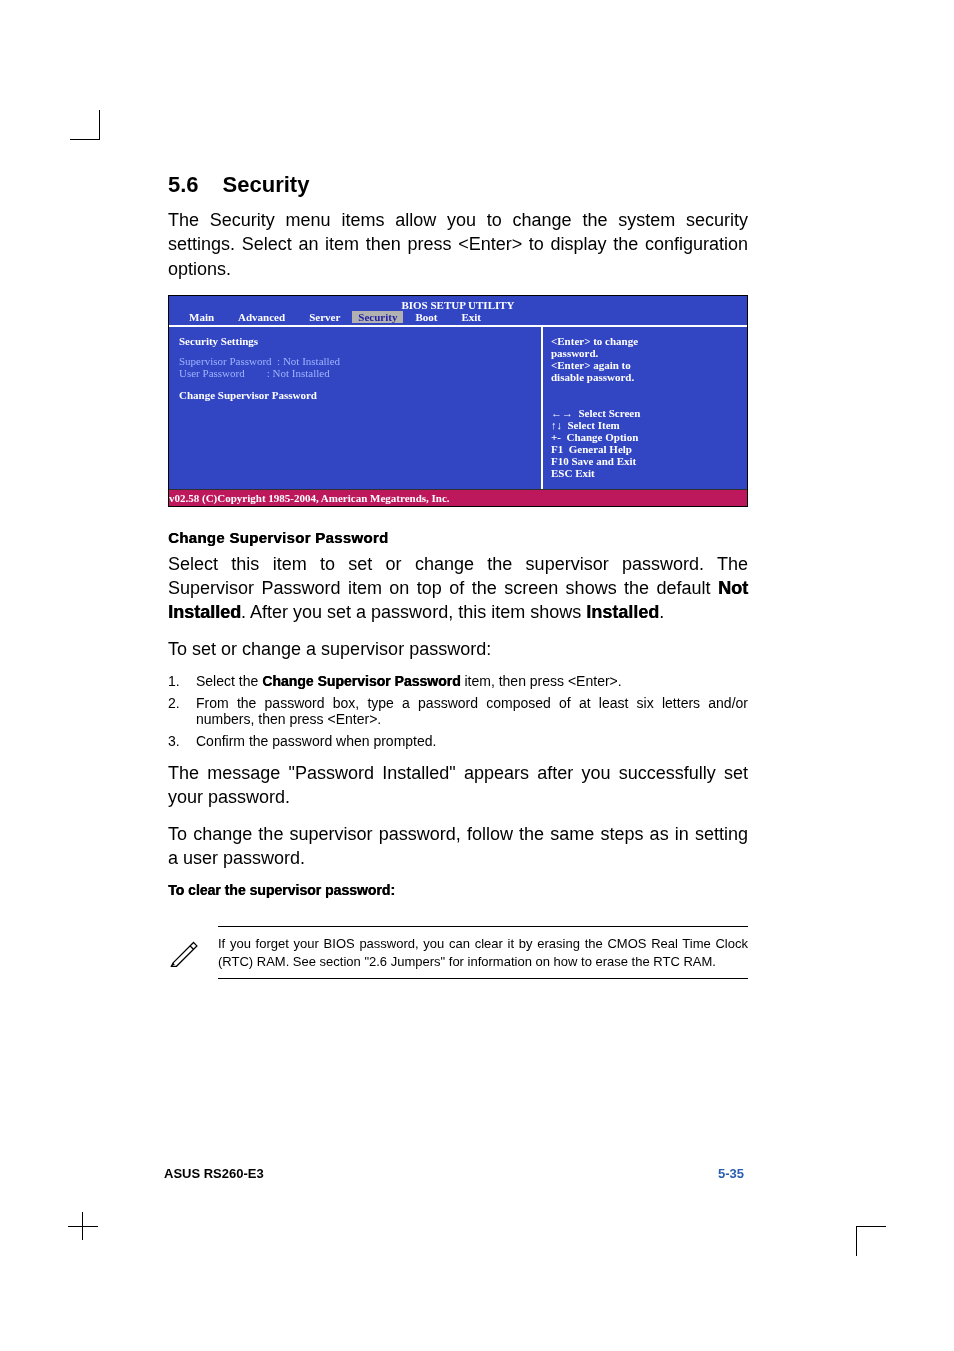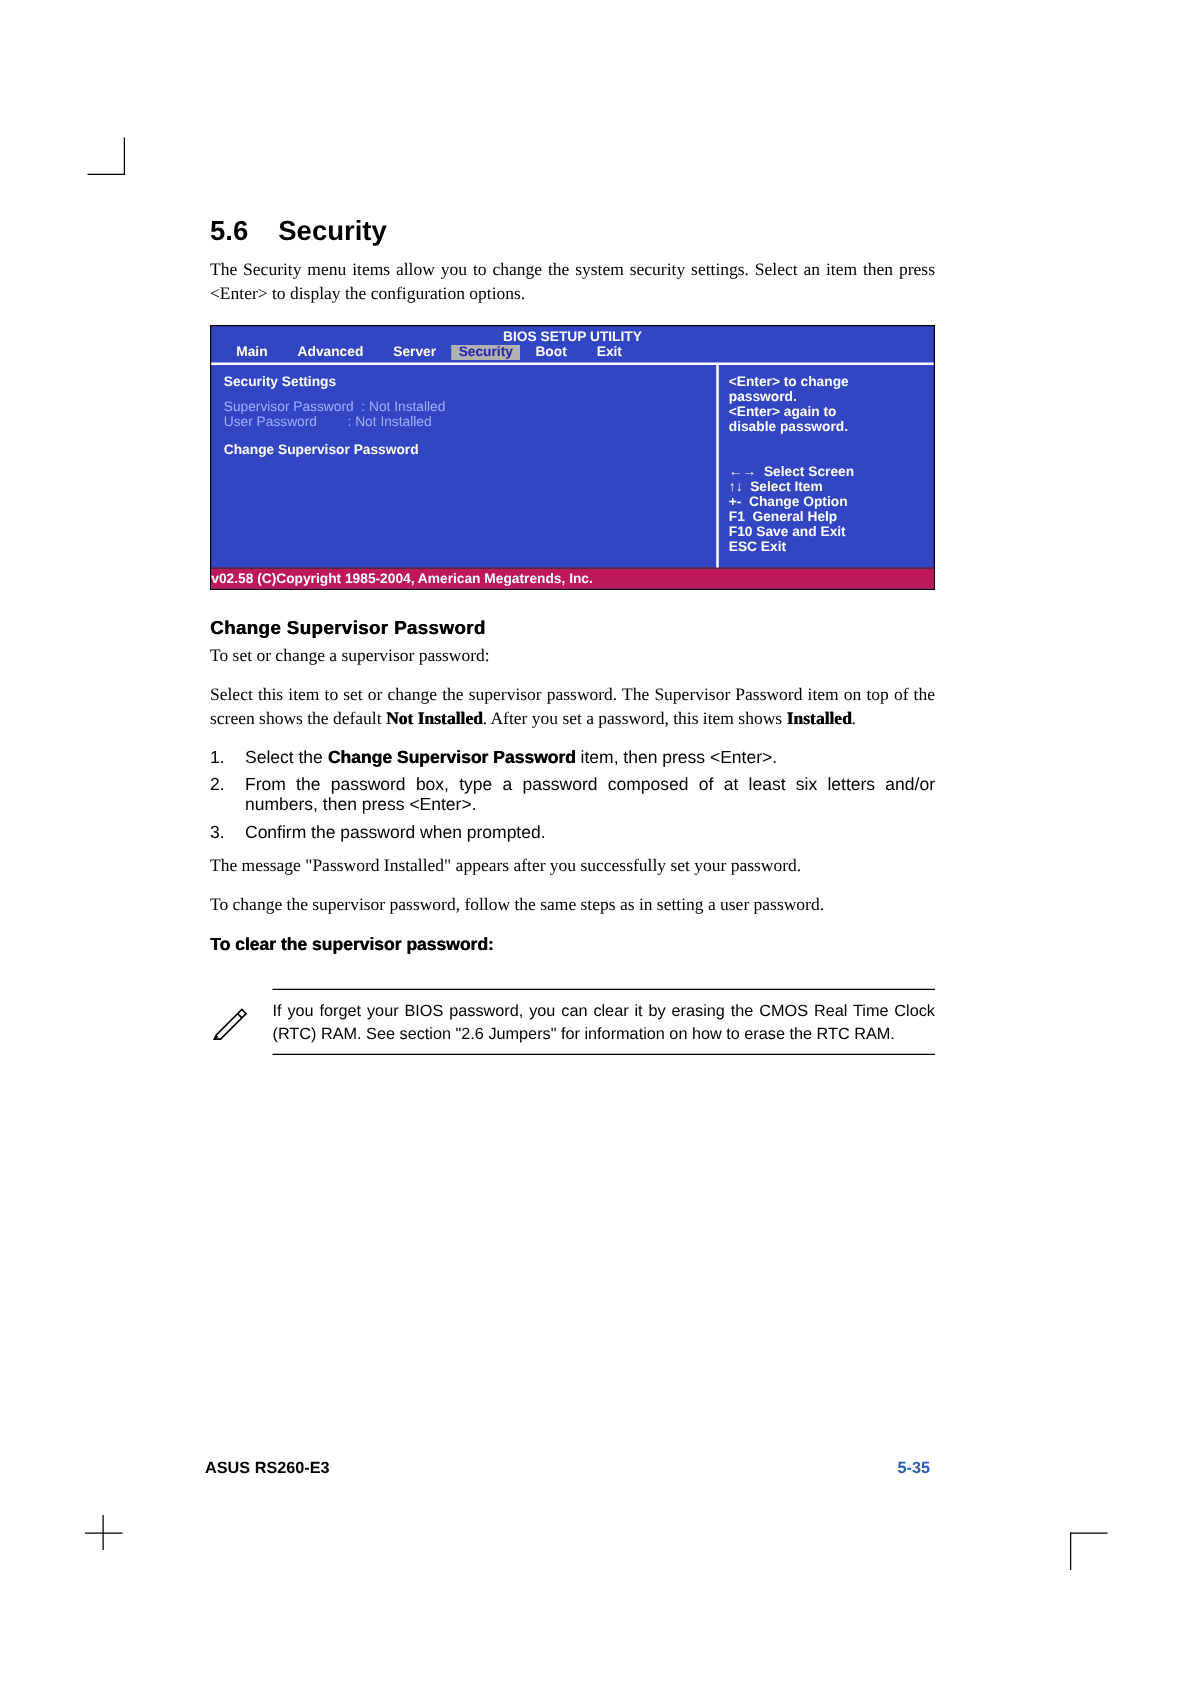--- a/index.html
+++ b/index.html
@@ -27,30 +27,29 @@
     width: 580px;
   }
   h1.section-heading {
     font-size: 22px;
     font-weight: bold;
     color: #000;
     margin-bottom: 10px;
   }
   .section-number { margin-right: 24px; }
   p.body {
-    font-size: 14px;
+    font-size: 18px;
     line-height: 1.35;
     margin-bottom: 12px;
     text-align: justify;
-    font-family: Liberation Serif, serif;
   }
   .bios-box {
     border: 1px solid #000;
     background: #3246c4;
-    font-family: Liberation Sans, sans-serif;
+    font-family: Liberation Serif, serif;
     font-size: 11px;
     color: #fff;
     margin: 14px 0 22px 0;
     position: relative;
   }
   .bios-title-row {
     text-align: center;
     color: #fff;
     font-weight: bold;
     padding-top: 3px;
@@ -85,21 +84,21 @@
     font-weight: bold;
     margin-bottom: 8px;
   }
   .bios-left .row { white-space: pre; }
   .bios-left .highlight {
     color: #fff;
     font-weight: bold;
     margin-top: 10px;
   }
   .bios-right {
-    width: 172px;
+    width: 204px;
     padding: 8px 8px 10px 8px;
     color: #fff;
     font-weight: bold;
     display: flex;
     flex-direction: column;
     justify-content: space-between;
   }
   .bios-right .keys div { white-space: pre; }
   .bios-footer {
     text-align: left;
@@ -219,25 +218,25 @@
           <div>F10 Save and Exit</div>
           <div>ESC Exit</div>
         </div>
       </div>
     </div>
     <div class="bios-footer">v02.58 (C)Copyright 1985-2004, American Megatrends, Inc.</div>
   </div>
 
   <h2 class="sub-heading">Change Supervisor Password</h2>
 
-  <p class="body">To set or change a supervisor password:</p>
-
   <p class="body">
     <span>Select this item to set or change the supervisor password. The Supervisor Password item on top of the screen shows the default </span><span class="bold">Not Installed</span><span>. After you set a password, this item shows </span><span class="bold">Installed</span><span>.</span>
   </p>
+
+  <p class="body">To set or change a supervisor password:</p>
 
   <ol class="steps">
     <li>
         <span class="num">1.</span>
         <span><span>Select the </span><span class="bold">Change Supervisor Password</span><span> item, then press &lt;Enter&gt;.</span></span>
       </li>
     <li>
         <span class="num">2.</span>
         <span>From the password box, type a password composed of at least six letters and/or numbers, then press &lt;Enter&gt;.</span>
       </li>

